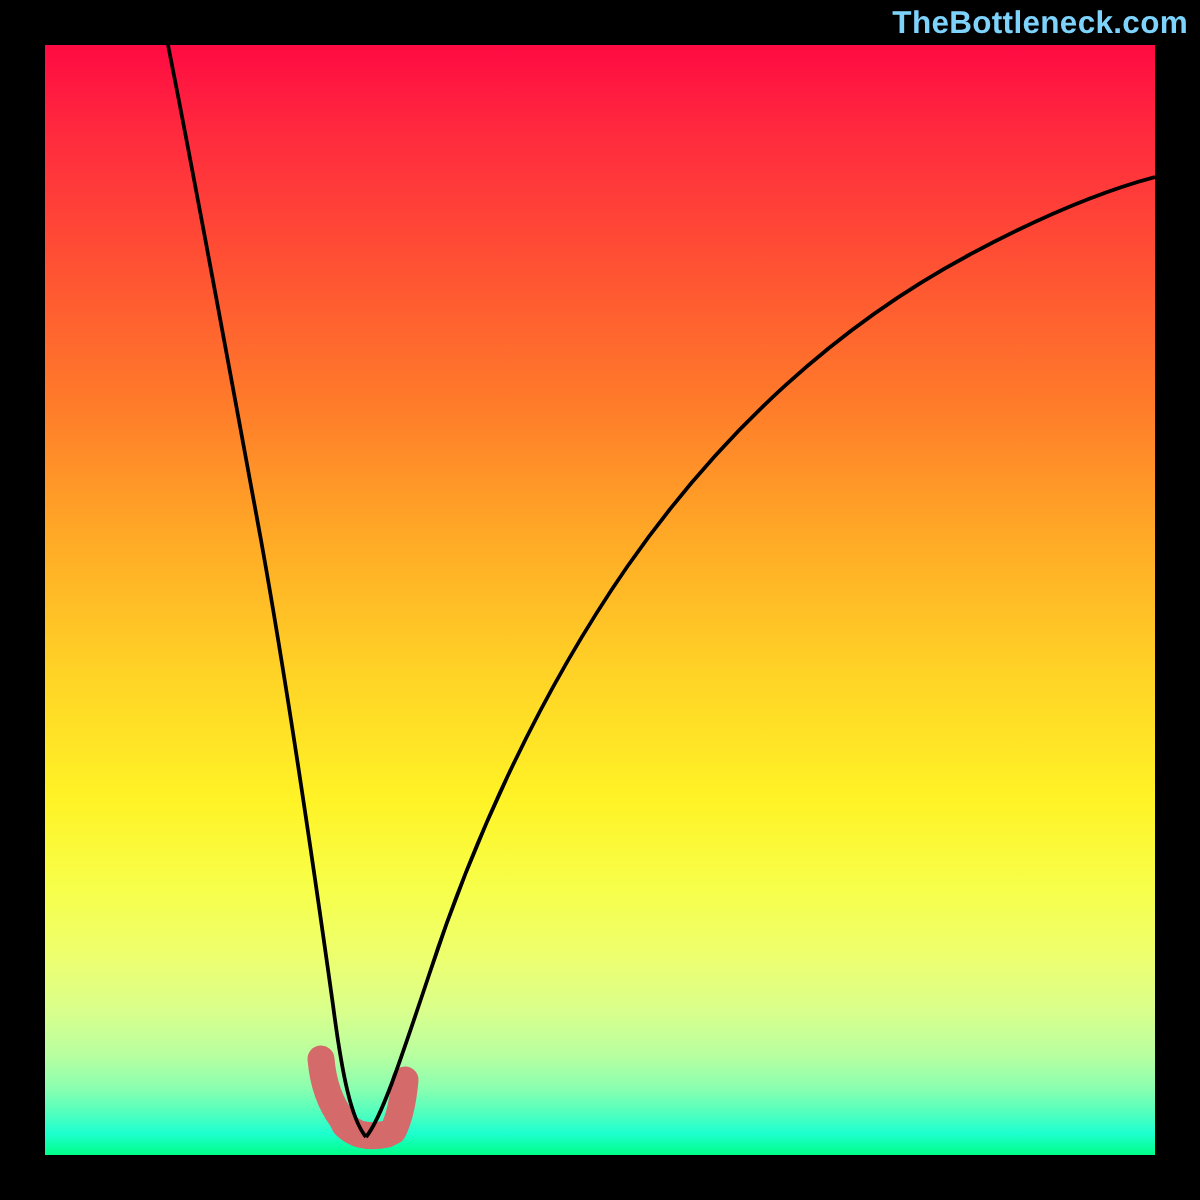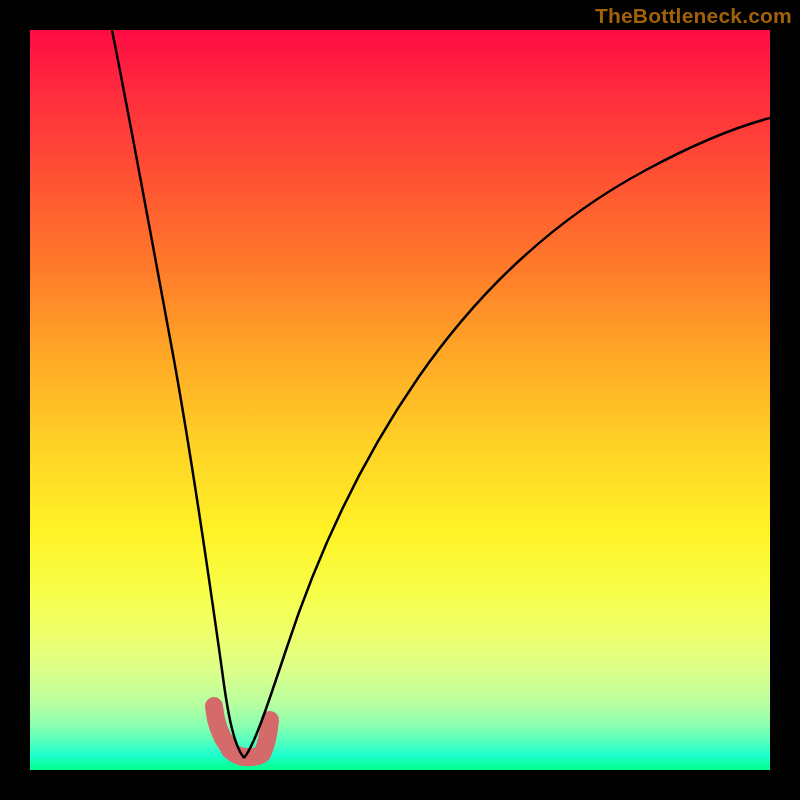--- a/index.html
+++ b/index.html
@@ -45,21 +45,21 @@
       #00ff88 100%
     );
   }
   .watermark {
     position: absolute;
     top: 4px;
     right: 8px;
     font-family: Arial, Helvetica, sans-serif;
     font-size: 21px;
     font-weight: 600;
-    color: #a16207;
+    color: #7dd3fc;
     letter-spacing: 0.2px;
     user-select: none;
   }
   svg.curve-layer {
     position: absolute;
     inset: 0;
     width: 740px;
     height: 740px;
     overflow: visible;
   }

